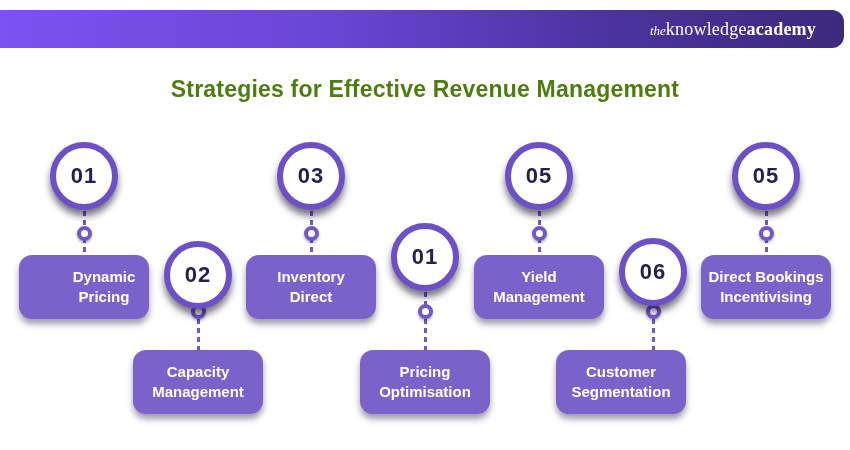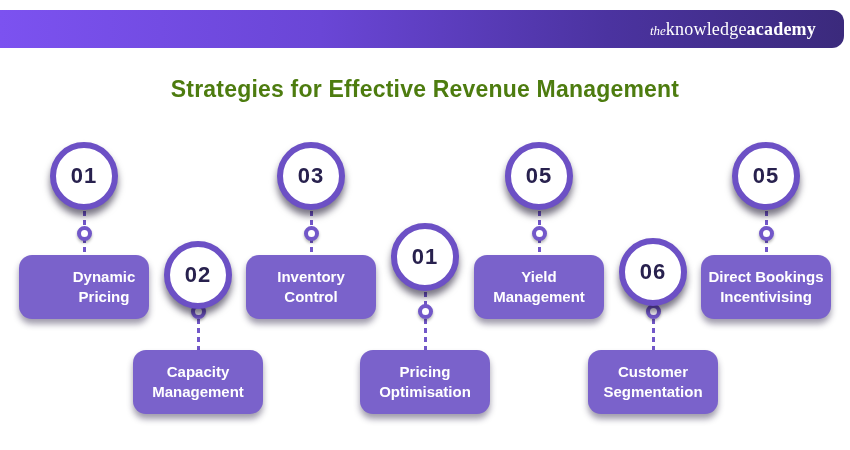--- a/index.html
+++ b/index.html
@@ -88,21 +88,21 @@
     <span class="line">Management</span>
   </div>
 
   <div class="dash" style="left:309.5px;top:211px;height:45px;"></div>
   <div class="donut" style="left:303.5px;top:226px;"></div>
   <div class="circle" style="left:277px;top:142px;">
     <span class="num">03</span>
   </div>
   <div class="label-box" style="left:246px;top:255px;">
     <span class="line">Inventory</span>
-    <span class="line">Control</span>
+    <span class="line">Direct</span>
   </div>
 
   <div class="dash" style="left:423.5px;top:292px;height:59px;"></div>
   <div class="donut" style="left:417.5px;top:304px;"></div>
   <div class="circle" style="left:391px;top:223px;">
     <span class="num">01</span>
   </div>
   <div class="label-box" style="left:360px;top:350px;">
     <span class="line">Pricing</span>
     <span class="line">Optimisation</span>
@@ -116,21 +116,21 @@
   <div class="label-box" style="left:474px;top:255px;">
     <span class="line">Yield</span>
     <span class="line">Management</span>
   </div>
 
   <div class="dash" style="left:651.5px;top:292px;height:59px;"></div>
   <div class="donut" style="left:645.5px;top:304px;"></div>
   <div class="circle" style="left:619px;top:238px;">
     <span class="num">06</span>
   </div>
-  <div class="label-box" style="left:588px;top:350px;">
+  <div class="label-box" style="left:556px;top:350px;">
     <span class="line">Customer</span>
     <span class="line">Segmentation</span>
   </div>
 
   <div class="dash" style="left:764.5px;top:211px;height:45px;"></div>
   <div class="donut" style="left:758.5px;top:226px;"></div>
   <div class="circle" style="left:732px;top:142px;">
     <span class="num">05</span>
   </div>
   <div class="label-box" style="left:701px;top:255px;">

